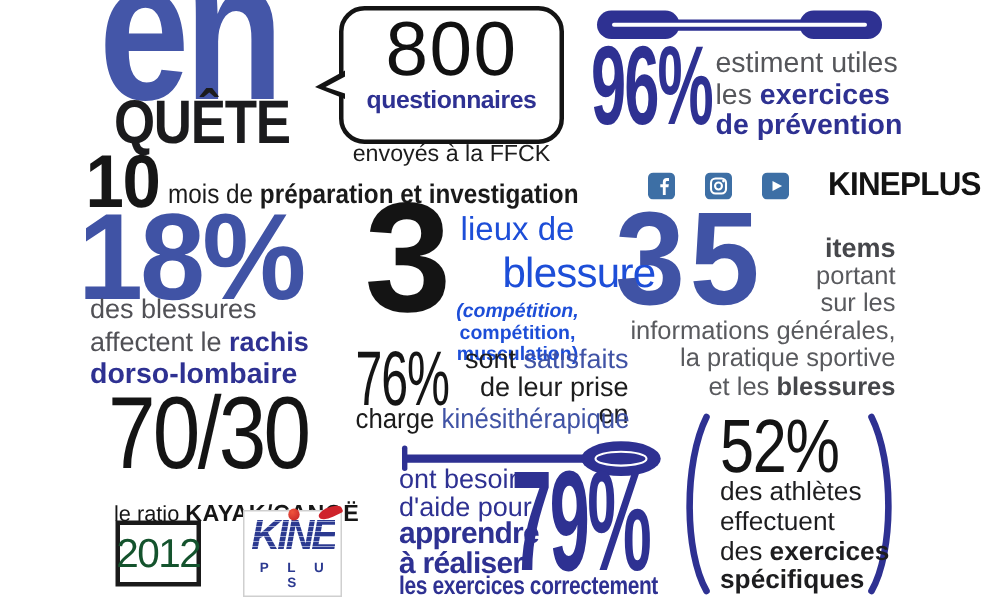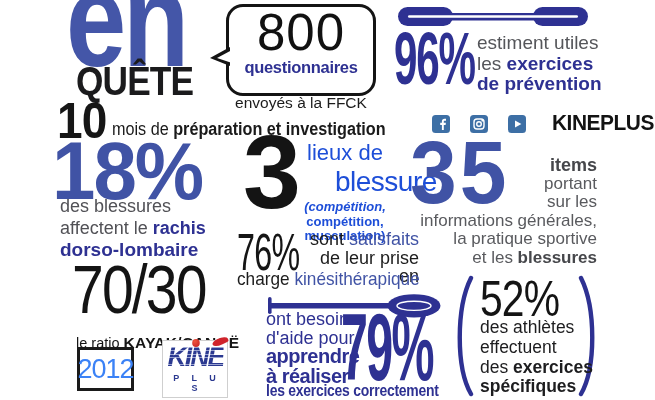--- a/index.html
+++ b/index.html
@@ -99,21 +99,21 @@
   .pct52{font-size:48px;font-weight:500;letter-spacing:-1px;color:#141414;
       transform:scale(0.85,1.05);transform-origin:top left;line-height:1;height:42px;}
   .lines52{font-size:17.5px;line-height:19.8px;color:#1d1d1f;}
   .lines52 .b{font-weight:800;}
   .paren{position:absolute;top:0;}
   .paren.left{left:0;} .paren.right{right:2px;}
 
   
   .year-box{left:77px;top:347px;width:57px;height:44px;border:3.5px solid #1a1a1a;box-sizing:border-box;
       display:flex;align-items:center;justify-content:center;font-size:27px;font-weight:500;
-      letter-spacing:-1px;color:#3b82f6;}
+      letter-spacing:-1px;color:#14532d;}
   .logo{left:162px;top:340px;width:66px;height:58px;border:1px solid #cfcfcf;box-sizing:border-box;
       text-align:center;background:#fff;padding-top:2px;}
   .logo-kine{position:relative;display:inline-block;font-size:28px;font-style:italic;font-weight:800;
       letter-spacing:-2px;color:#2b3990;line-height:1;transform:scaleX(0.95);}
   @supports ((-webkit-background-clip:text) or (background-clip:text)){
     .logo-kine .striped{background:repeating-linear-gradient(#2b3990 0 2.6px,#9aa3d1 2.6px 3.4px);
       -webkit-background-clip:text;background-clip:text;color:transparent;}
   }
   .logo-dot{position:absolute;width:8px;height:8px;border-radius:50%;
       background:radial-gradient(circle at 35% 30%,#f0543c,#c11f25);top:-4px;left:44%;}

